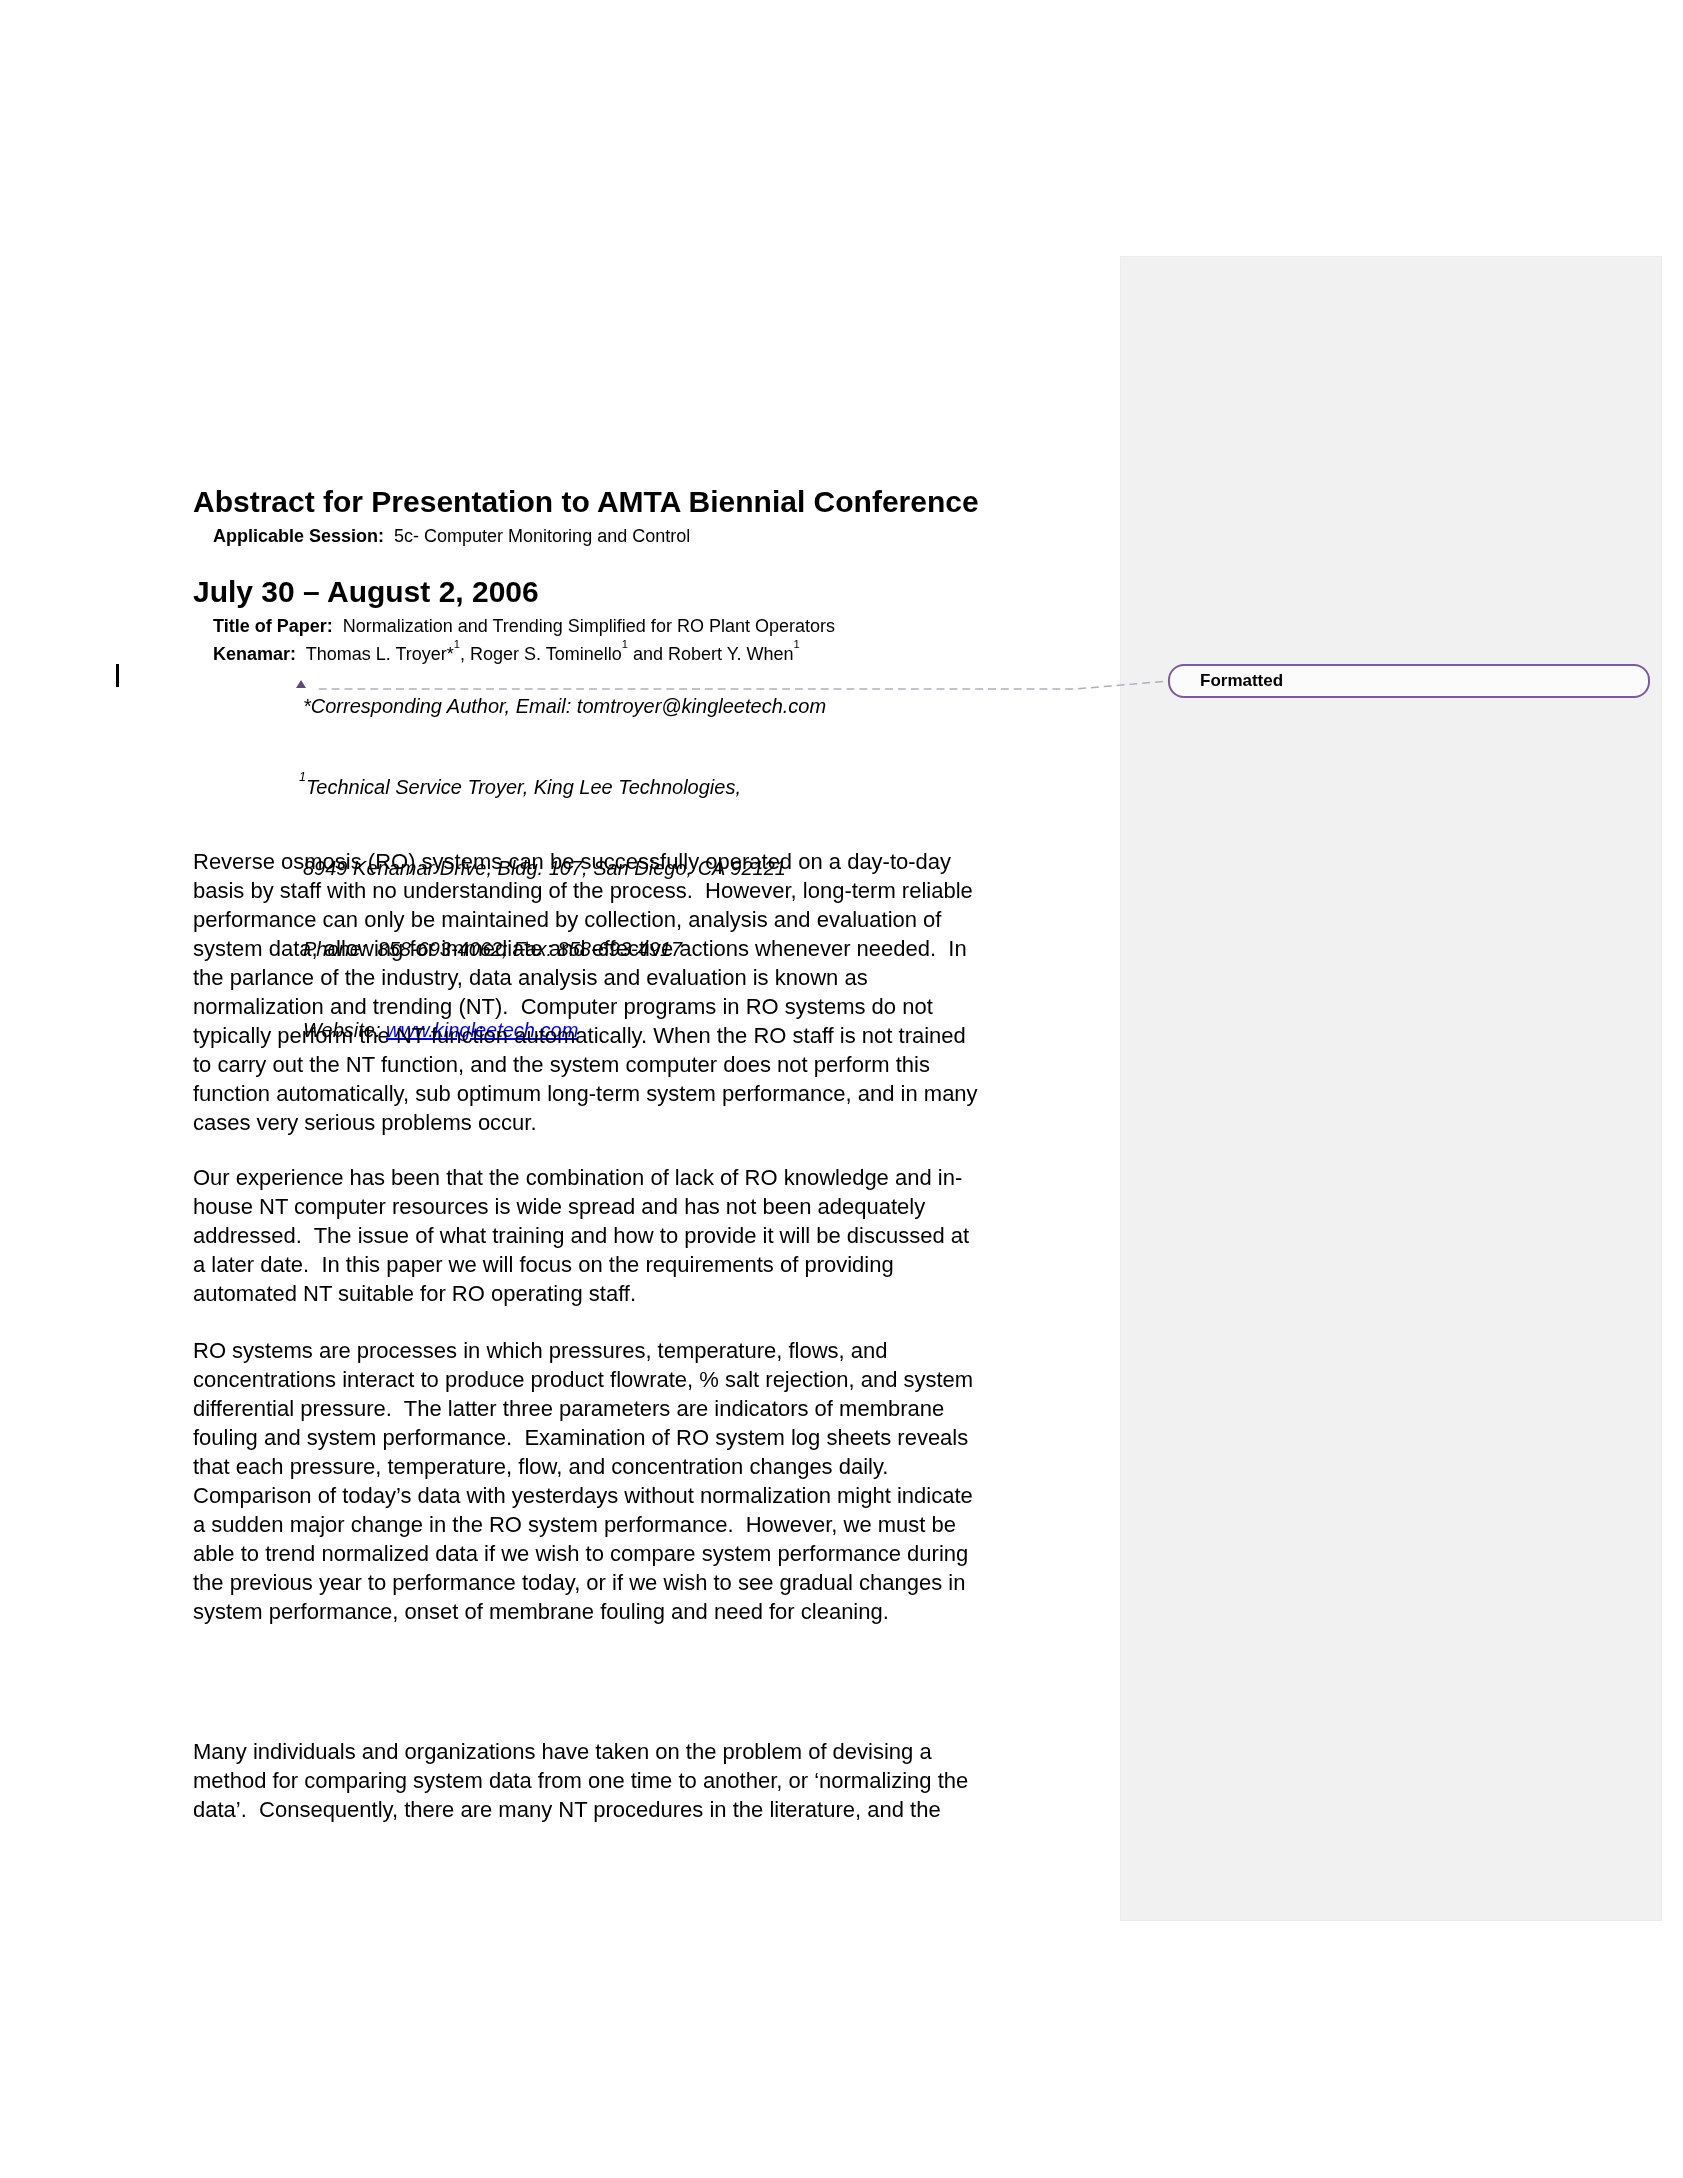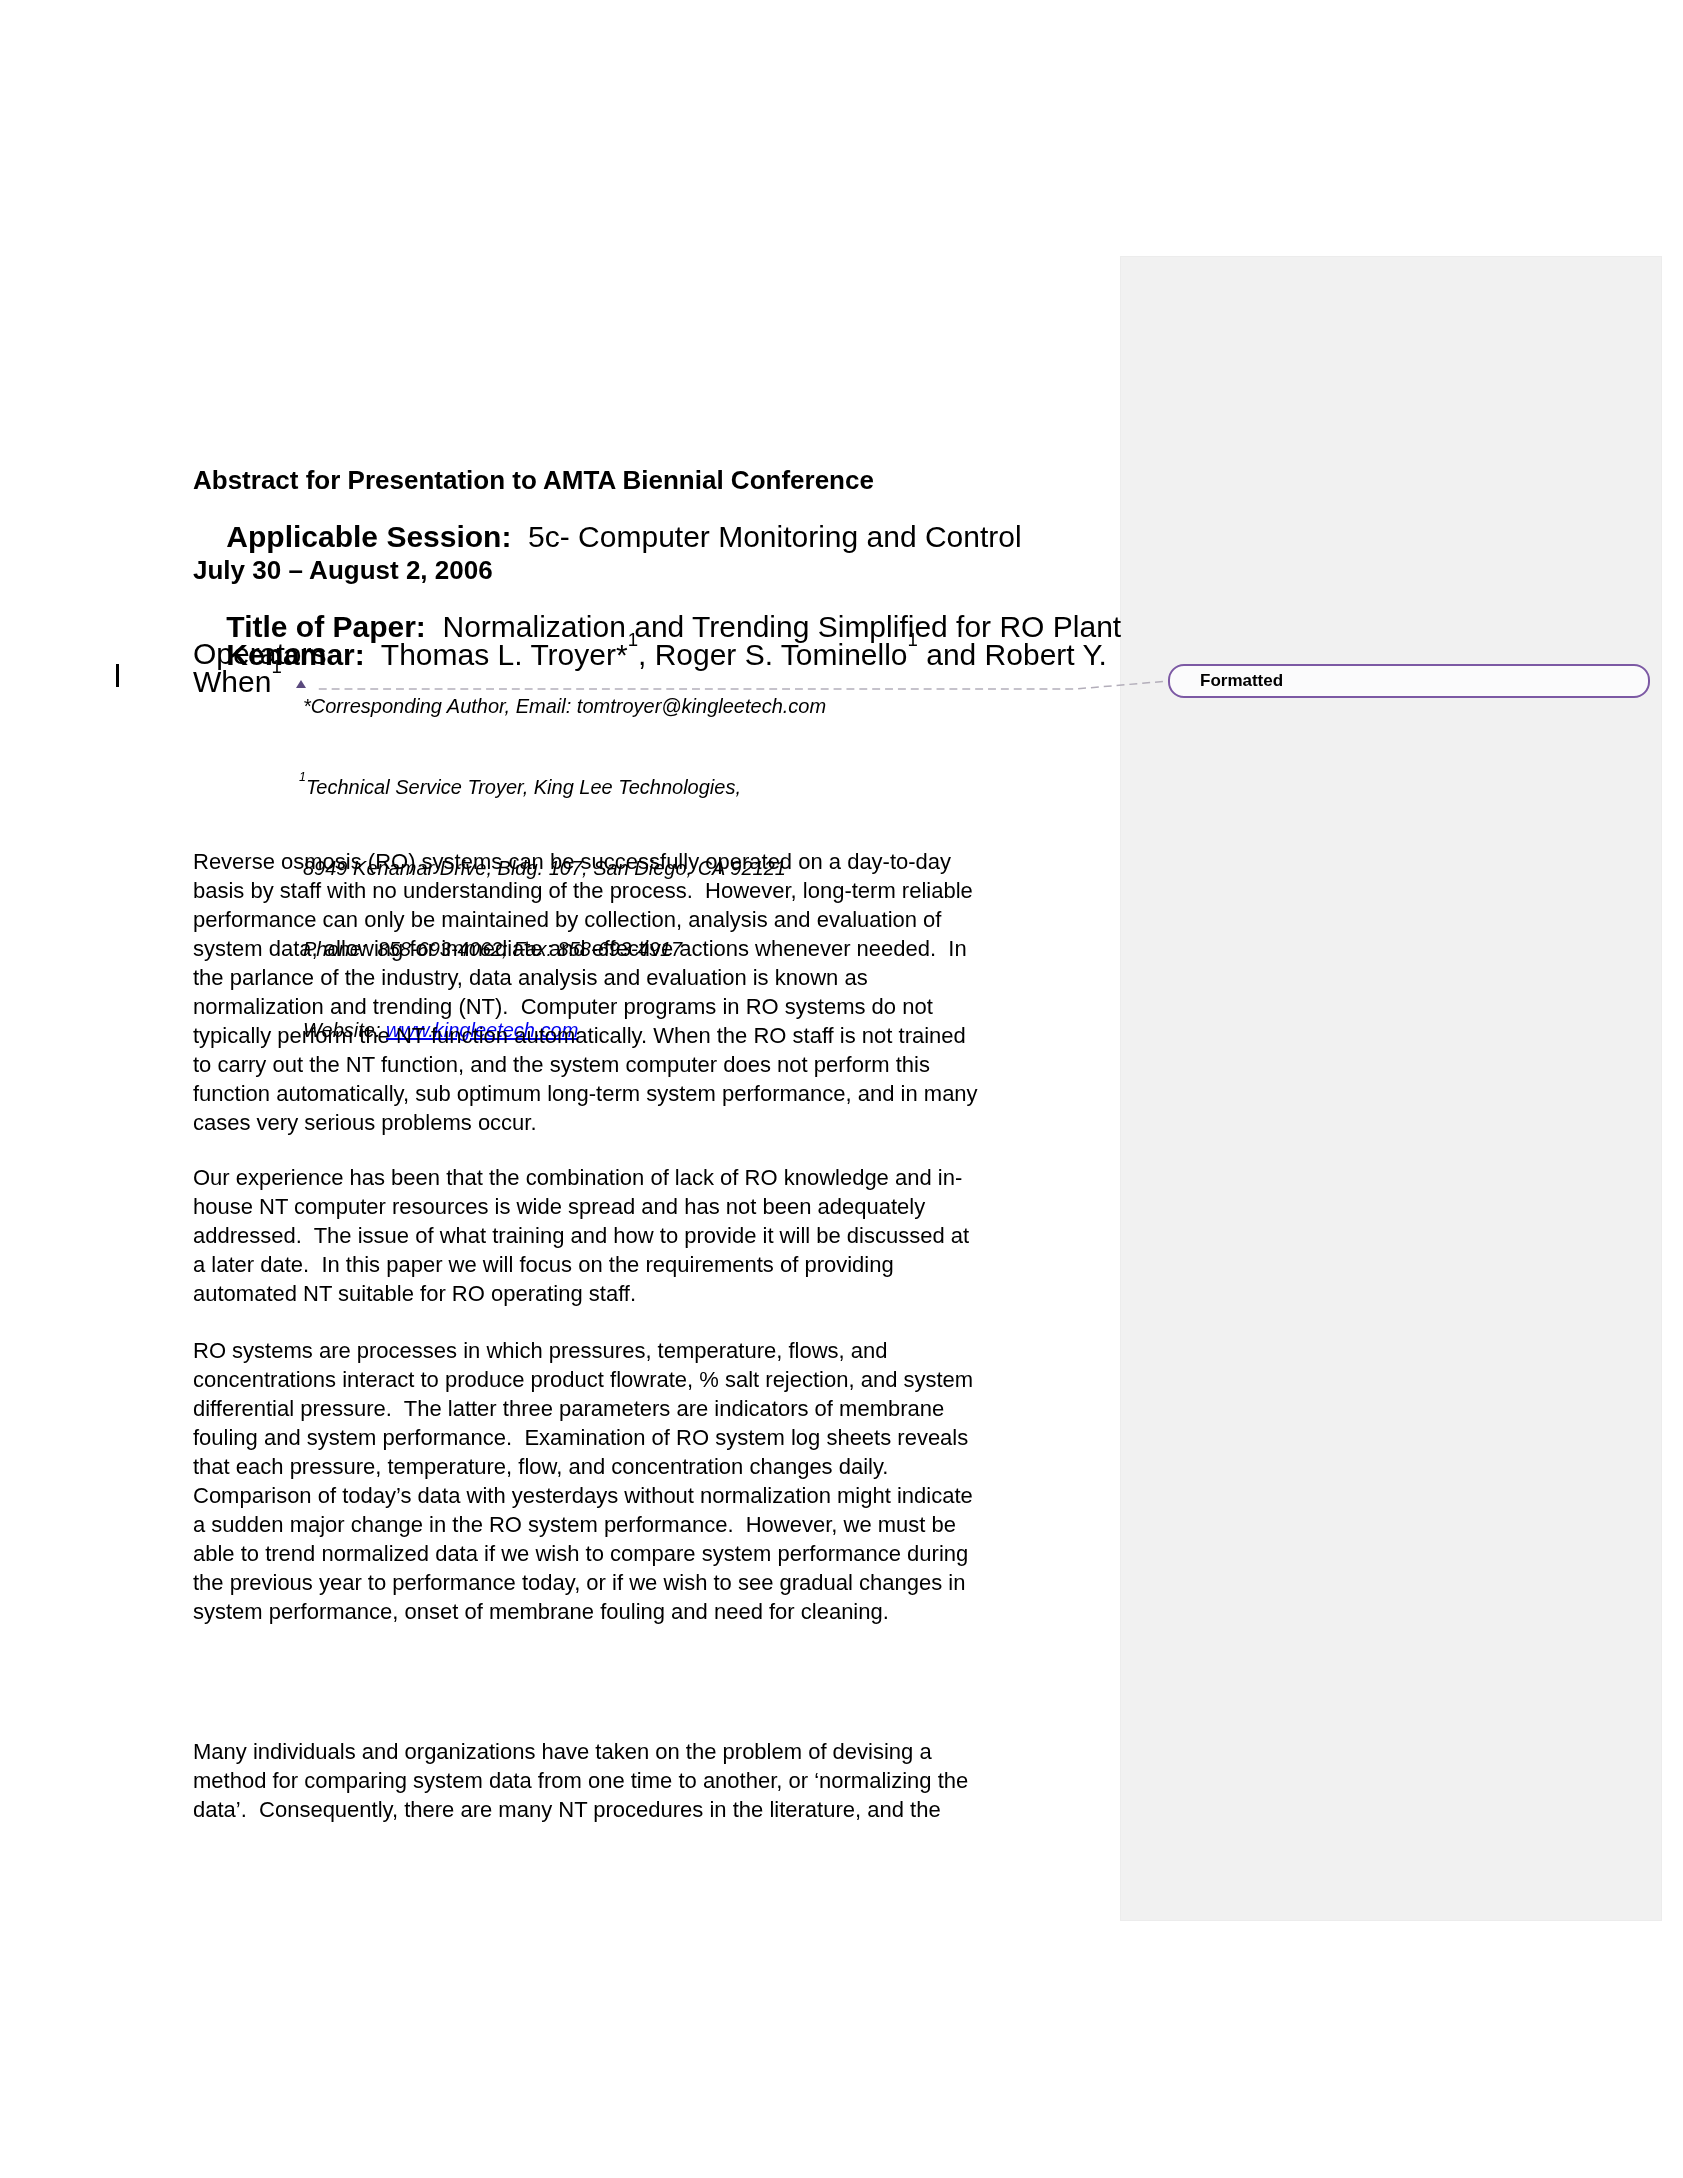--- a/index.html
+++ b/index.html
@@ -19,26 +19,26 @@
     border-left:5px solid transparent;border-right:5px solid transparent;
     border-bottom:8px solid var(--anchor,#5b4a7e);
   }
   .balloon{
     position:absolute;left:1168px;top:664px;width:482px;height:34px;box-sizing:border-box;
     border:2px solid var(--balloon_border,#7c59a4);border-radius:16px;
     background:#fbfbfc;display:flex;align-items:center;padding-left:30px;
   }
   .balloon .balloon-text{font-size:17px;font-weight:bold;color:#000;}
   .doc-header{
-    position:absolute;left:193px;top:405px;width:950px;
-    font-size:26px;font-weight:bold;line-height:30px;white-space:pre-wrap;
+    position:absolute;left:193px;top:427px;width:950px;
+    font-size:30px;font-weight:bold;line-height:30px;white-space:pre-wrap;
   }
   .label-line{
     position:absolute;left:193px;width:970px;
-    font-size:30px;line-height:27px;white-space:pre-wrap;
+    font-size:18px;line-height:27px;white-space:pre-wrap;
   }
   .label-line b{font-weight:bold;}
   sup{font-size:62%;line-height:0;position:relative;top:-0.45em;}
   .contact{
     position:absolute;left:303px;top:639px;width:792px;
     font-size:20px;font-style:italic;line-height:27px;white-space:pre-wrap;
   }
   .contact .hang-sup{margin-left:-4px;}
   .contact a{color:var(--link,#0000ee);text-decoration:underline;cursor:pointer;}
   .body-par{

